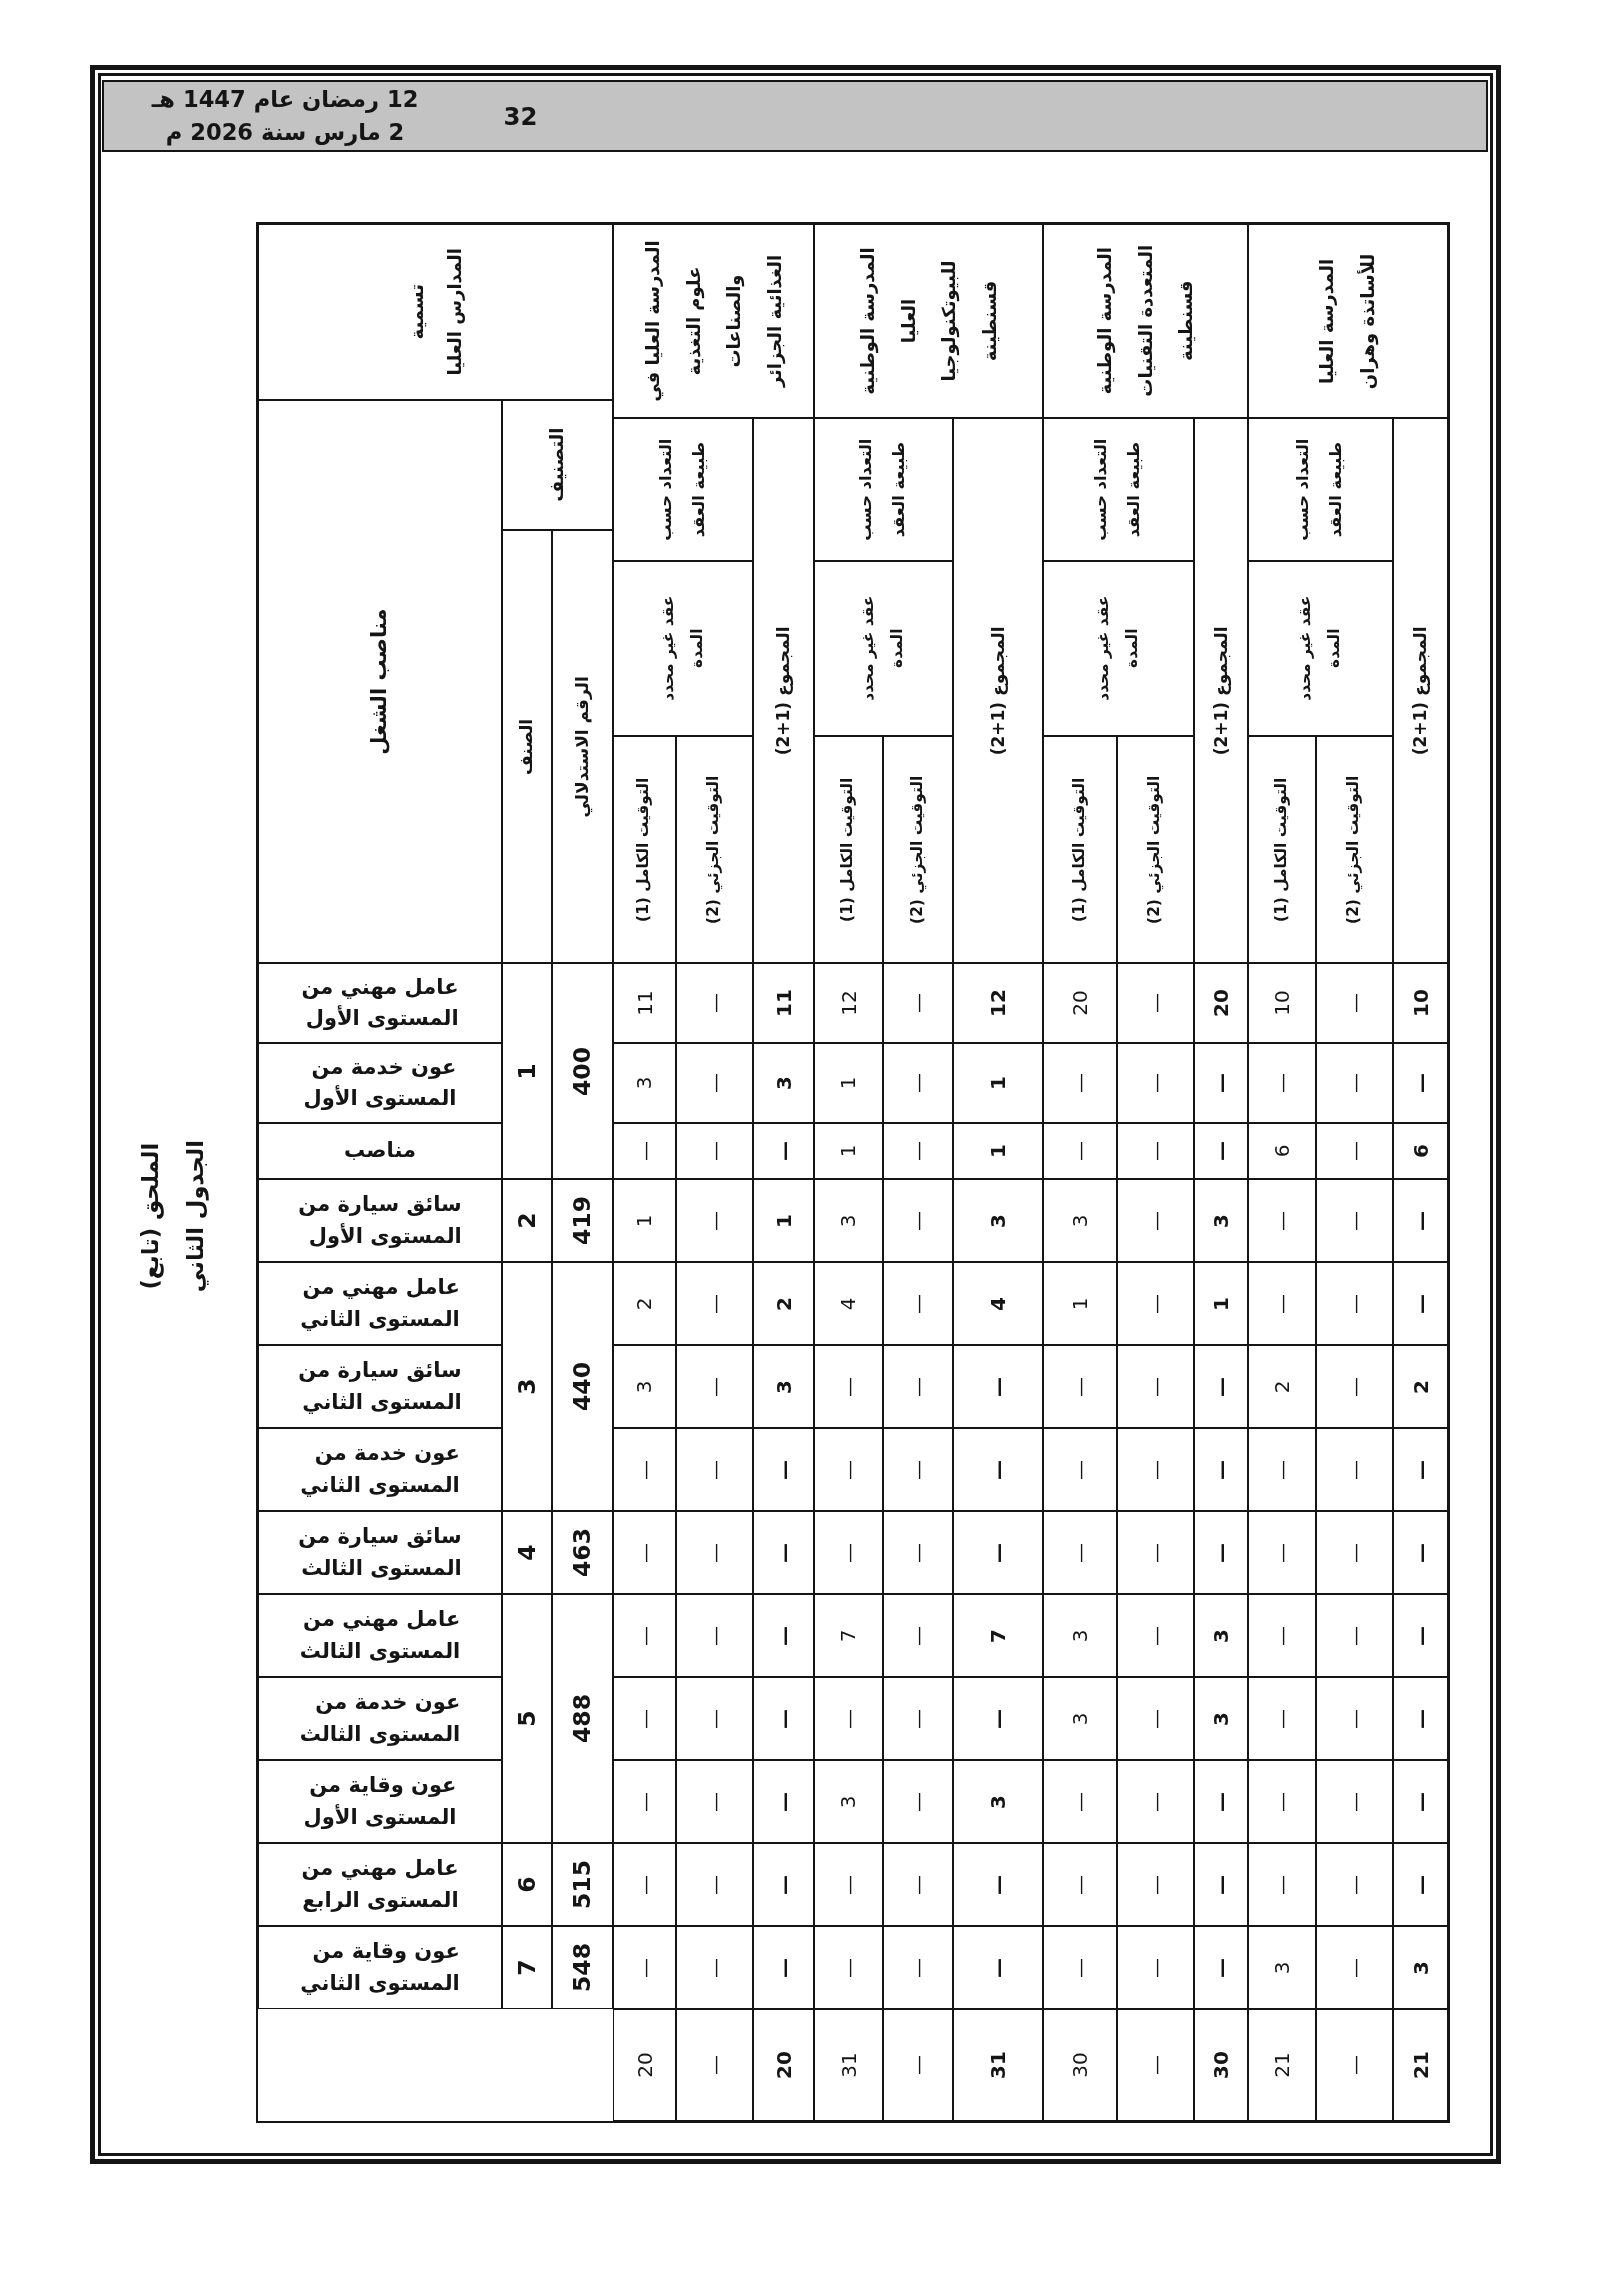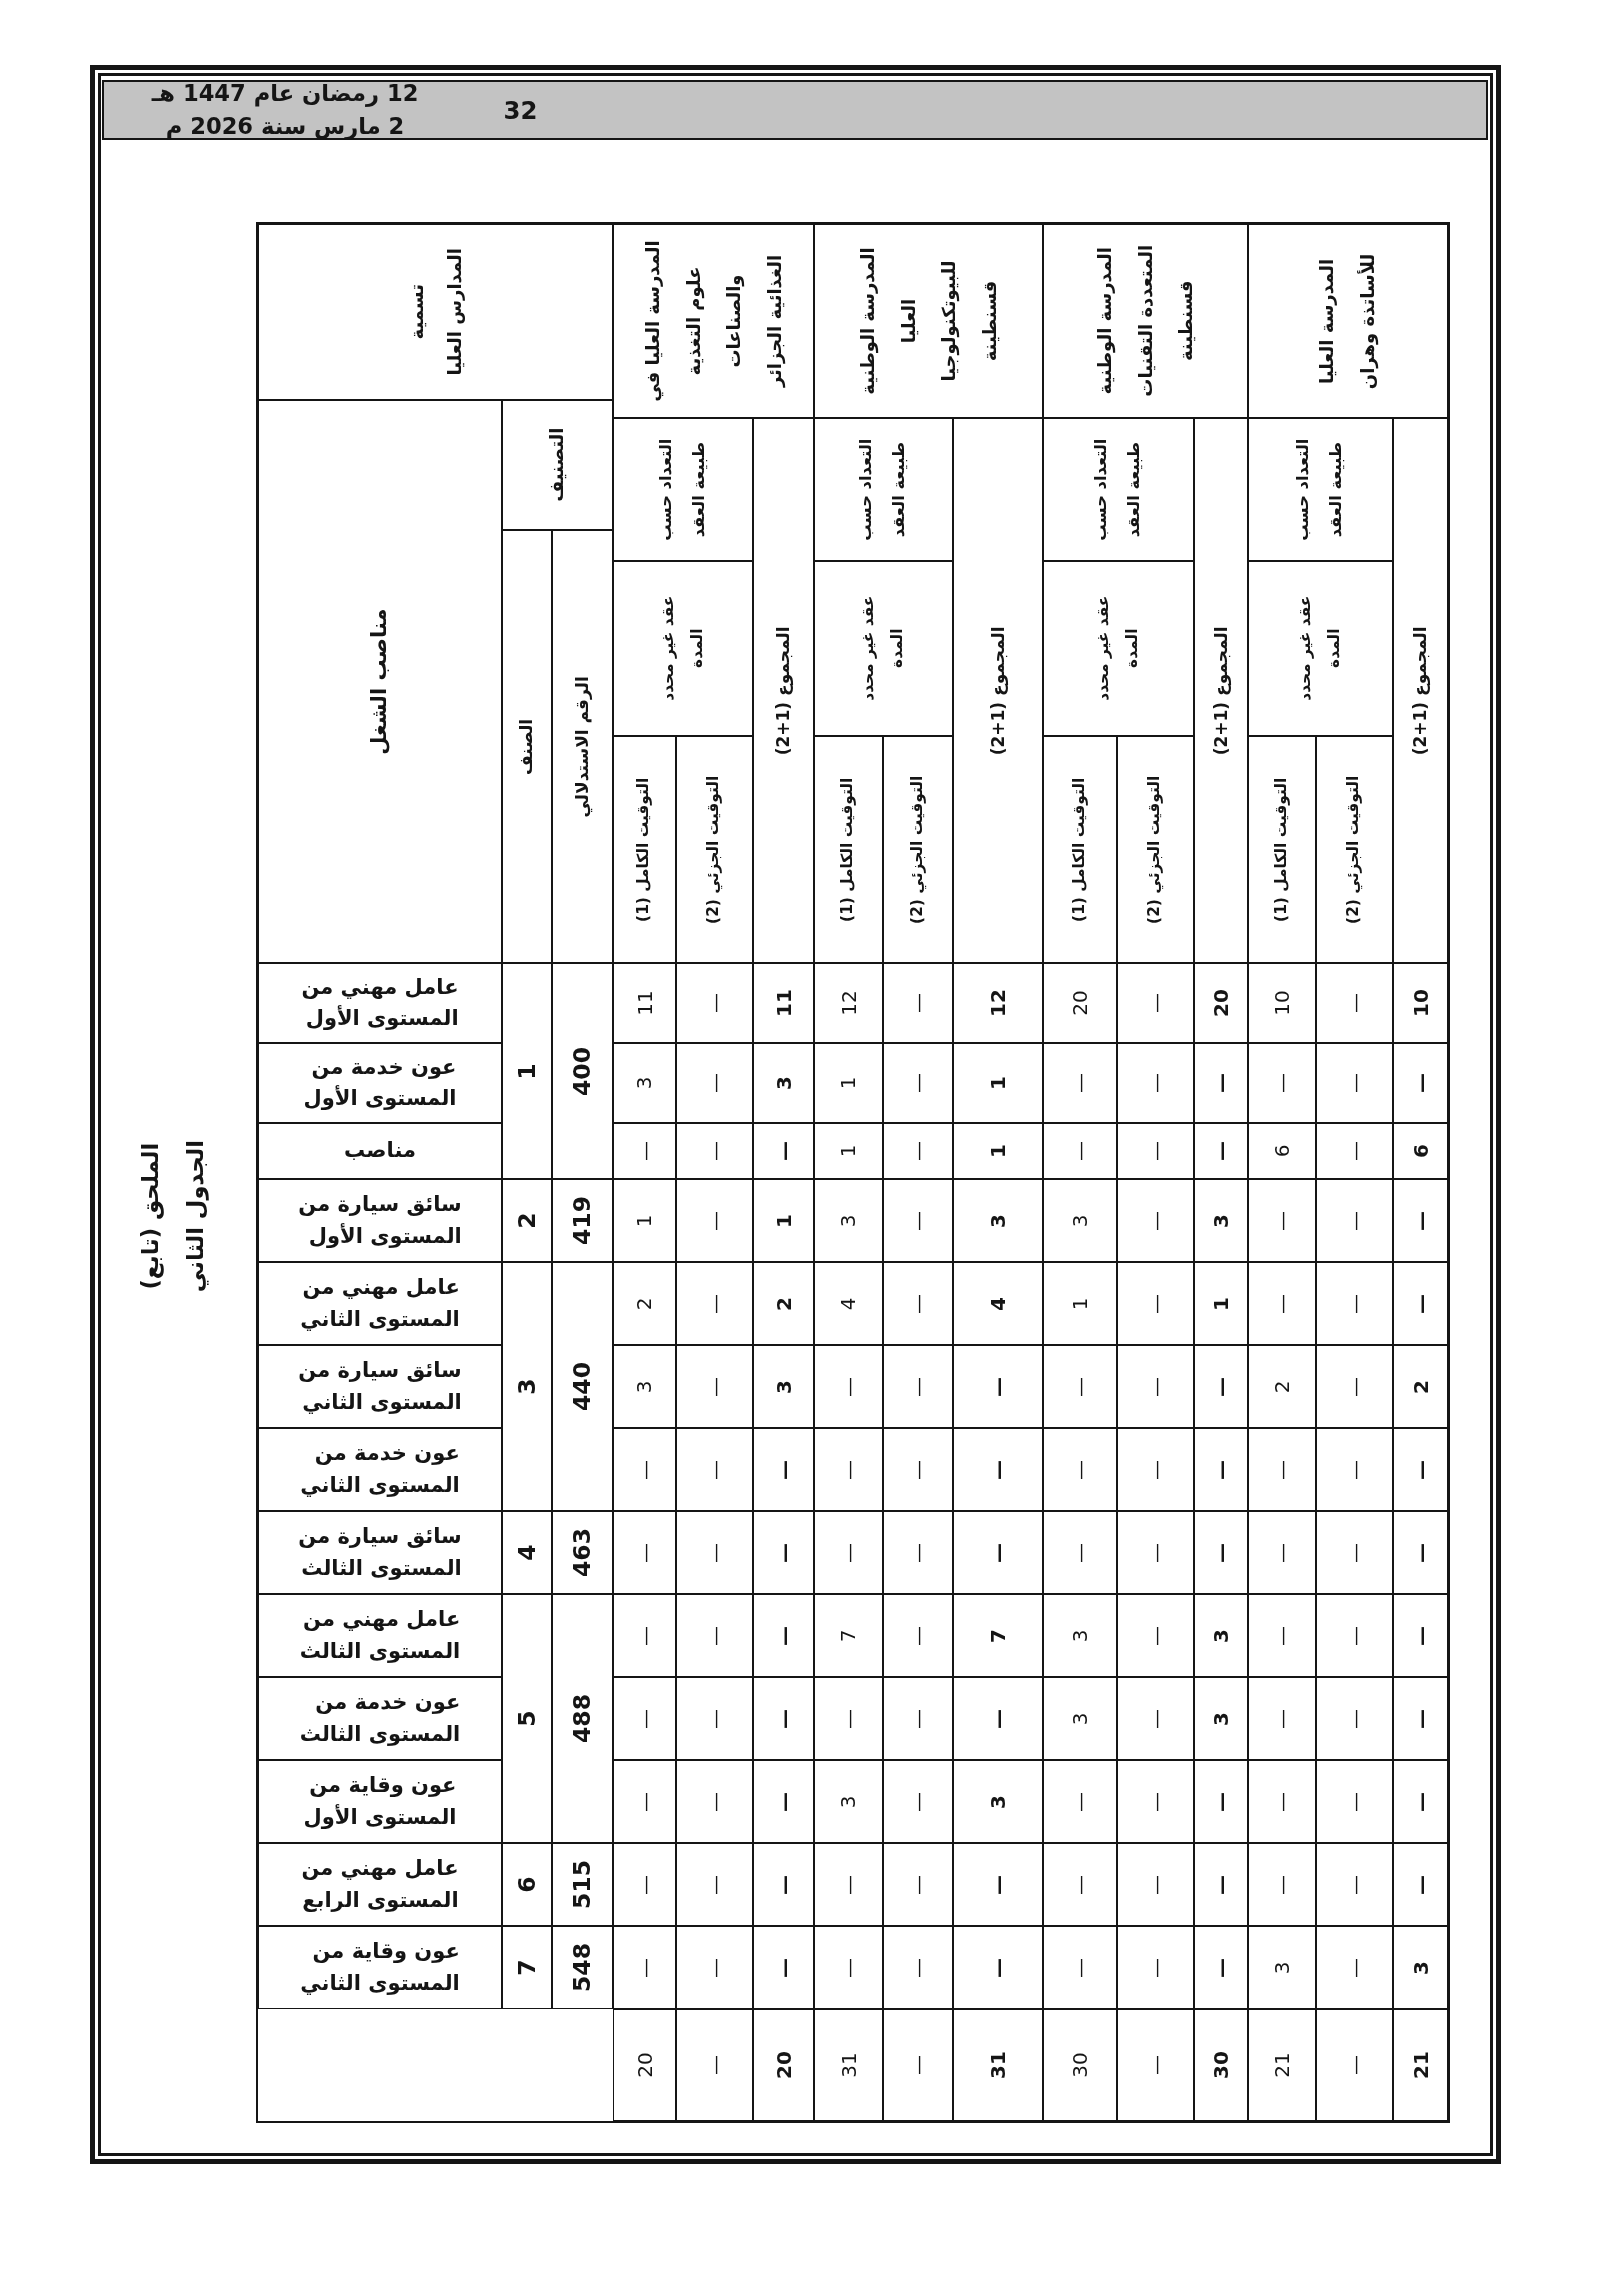--- a/index.html
+++ b/index.html
@@ -10,21 +10,21 @@
   
   .frame-outer {
     position:absolute; left:90px; top:65px; width:1411px; height:2099px;
     border:5.4px solid #151515; box-sizing:border-box;
   }
   .frame-inner {
     position:absolute; inset:2.7px; border:3.6px solid #151515;
   }
   
   .header-bar {
-    position:absolute; left:102px; top:80px; width:1386px; height:60px;
+    position:absolute; left:102px; top:80px; width:1386px; height:72px;
     background:#c3c3c3; border:2.7px solid #151515; box-sizing:border-box;
     display:flex; align-items:center;
   }
   .hdr-date { width:362px; text-align:center; direction:rtl;
     font-weight:bold; font-size:22.6px; line-height:1.45; }
   .hdr-title { flex:1; text-align:center; direction:rtl;
     font-weight:bold; font-size:25px; }
   .hdr-page { width:109px; text-align:center; font-weight:bold; font-size:24.4px; }
   
   .side-caption {

